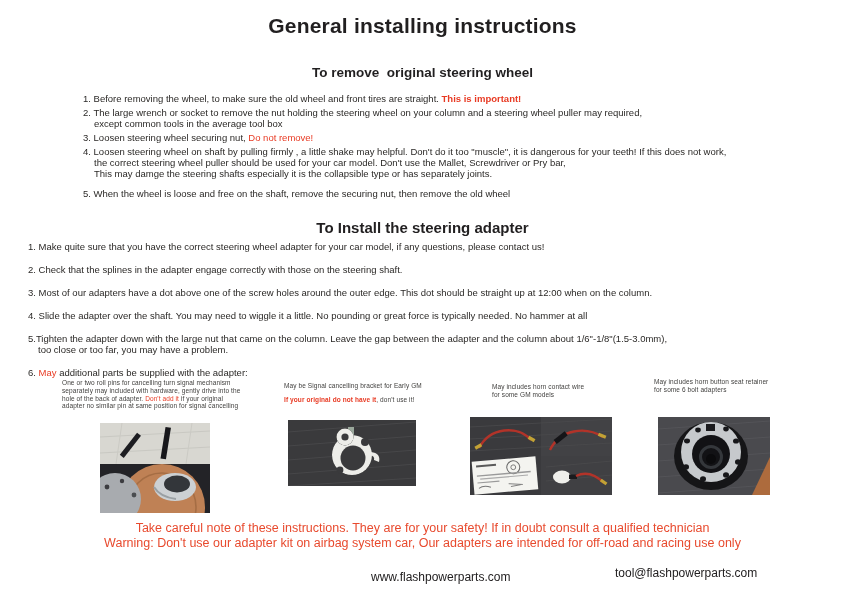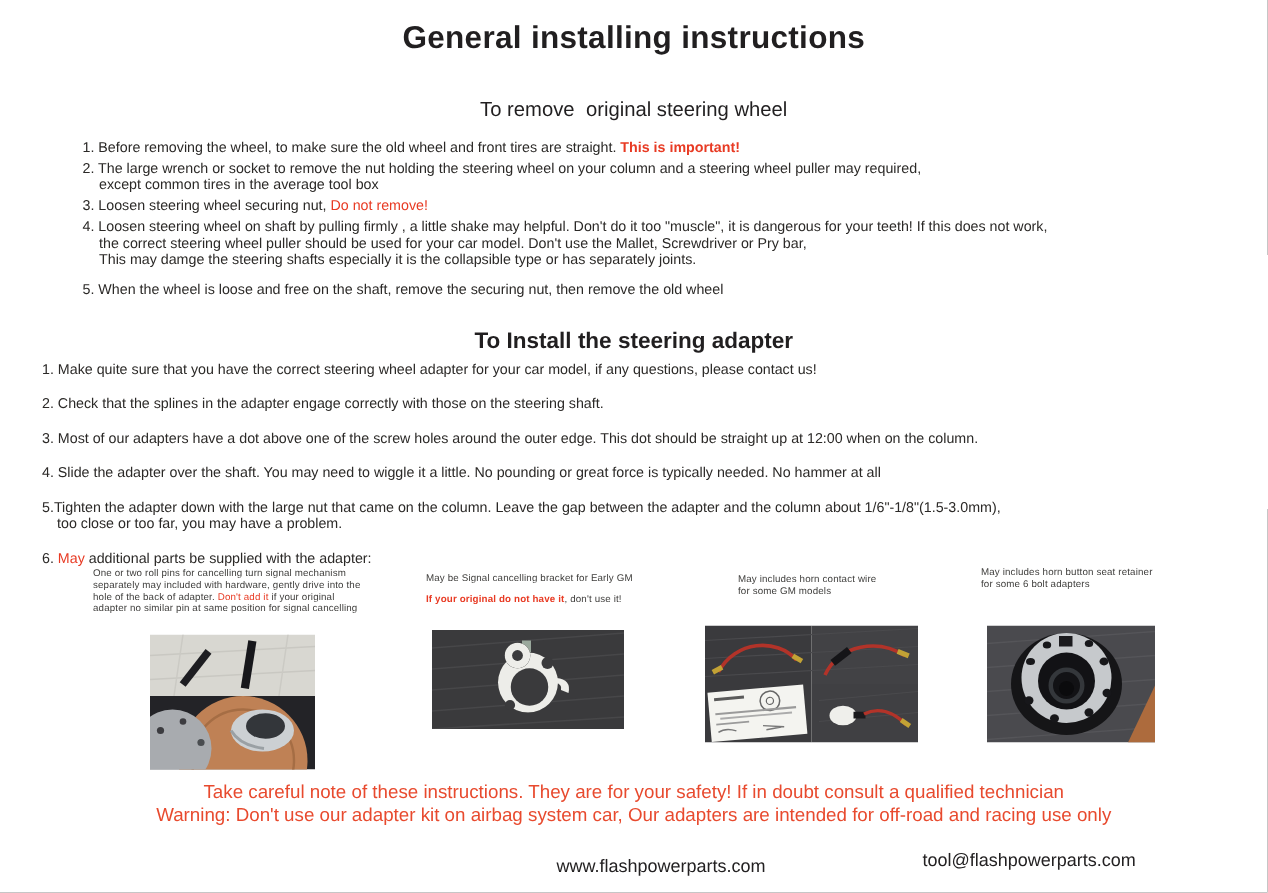--- a/index.html
+++ b/index.html
@@ -3,24 +3,24 @@
 <meta charset="utf-8">
 <style>
   html,body{margin:0;padding:0;background:#9a9a9a;}
   .page{
     position:relative;width:845px;height:595px;margin:0 auto;background:#ffffff;
     font-family:"Liberation Sans", sans-serif;color:#2b2927;overflow:hidden;
   }
   .abs{position:absolute;}
   .center{left:0;width:100%;text-align:center;}
   .title{top:14px;font-size:21px;font-weight:bold;color:#211f20;letter-spacing:.2px;}
-  .sub1{top:65px;font-size:13.5px;font-weight:normal;color:#211f20;white-space:pre-wrap;}
+  .sub1{top:65px;font-size:13.5px;font-weight:bold;color:#211f20;white-space:pre-wrap;}
   .sub2{top:219px;font-size:15px;font-weight:bold;color:#211f20;}
   .list1{top:93px;left:55px;right:8px;font-size:9.5px;line-height:11px;}
-  .list1 .li{margin-top:3px;}
+  .list1 .li{margin-top:3px;margin-left:28px;}
   .list1 .li:first-child{margin-top:0;}
   .list1 .li.gap{margin-top:9px;}
   .list2{top:241px;left:28px;right:8px;font-size:9.5px;line-height:11px;}
   .list2 .li{margin-bottom:12px;}
   .cont{padding-left:11px;}
   .cont2{padding-left:10px;}
   .red{color:#e83a23;}
   .bold{font-weight:bold;}
   .colnote{position:absolute;font-size:6.5px;line-height:7.8px;color:#3f3e3c;letter-spacing:.1px;}
   .colnote .gapline{margin-top:6px;}
@@ -44,21 +44,21 @@
 <div class="page">
 
   <div class="abs center title">General installing instructions</div>
 
   <div class="abs center sub1">To remove  original steering wheel</div>
 
   <div class="abs list1">
     <div class="li"><span>1. Before removing the wheel, to make sure the old wheel and front tires are straight. </span><span class="red bold">This is important!</span></div>
     <div class="li">
       <div>2. The large wrench or socket to remove the nut holding the steering wheel on your column and a steering wheel puller may required,</div>
-      <div class="cont">except common tires in the average tool box</div>
+      <div class="cont">except common tools in the average tool box</div>
     </div>
     <div class="li"><span>3. Loosen steering wheel securing nut, </span><span class="red">Do not remove!</span></div>
     <div class="li">
       <div>4. Loosen steering wheel on shaft by pulling firmly , a little shake may helpful. Don't do it too "muscle", it is dangerous for your teeth! If this does not work,</div>
       <div class="cont">the correct steering wheel puller should be used for your car model. Don't use the Mallet, Screwdriver or Pry bar,</div>
       <div class="cont">This may damge the steering shafts especially it is the collapsible type or has separately joints.</div>
     </div>
     <div class="li gap"><span>5. When the wheel is loose and free on the shaft, remove the securing nut, then remove the old wheel</span></div>
   </div>
 

